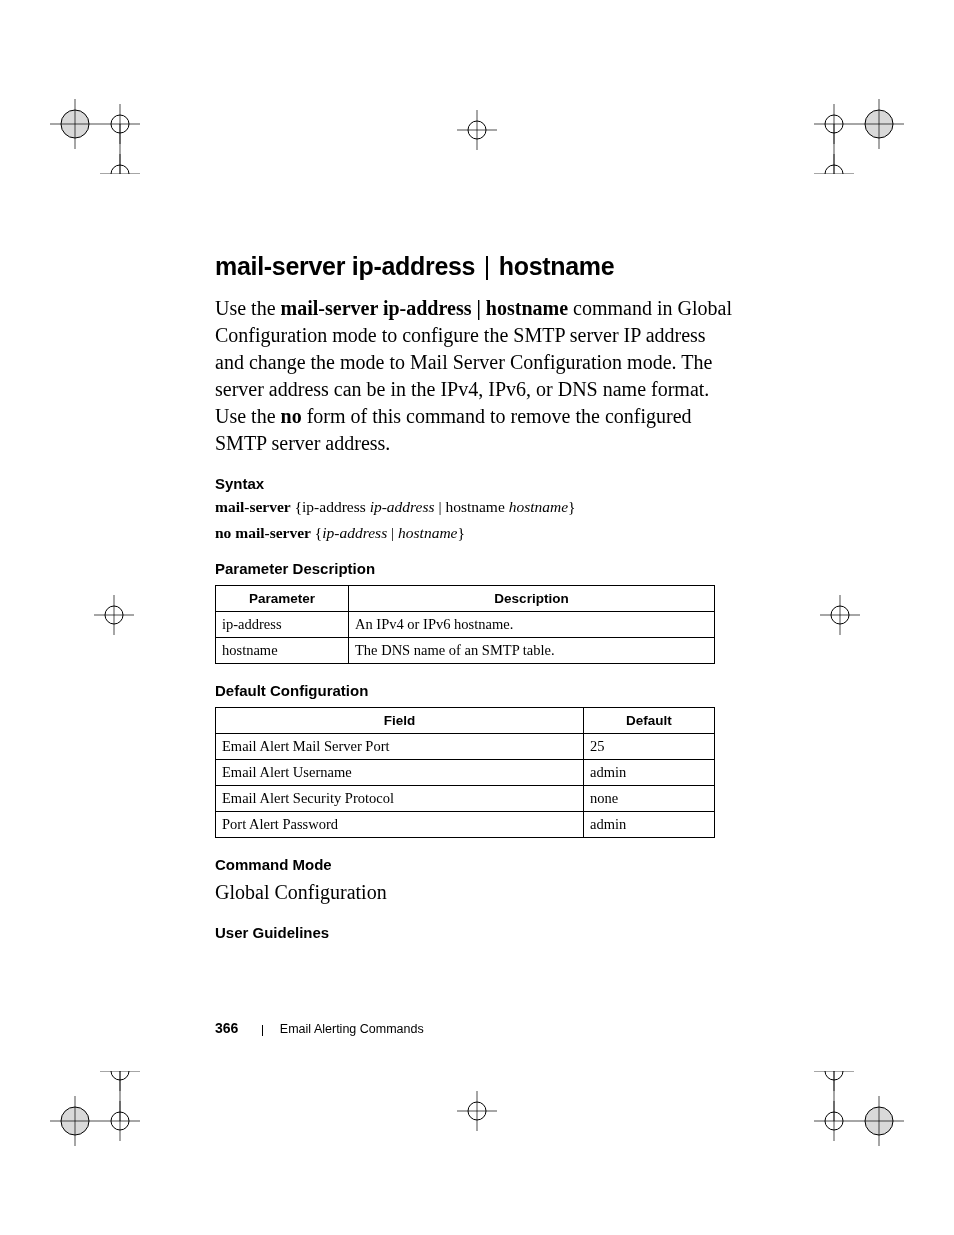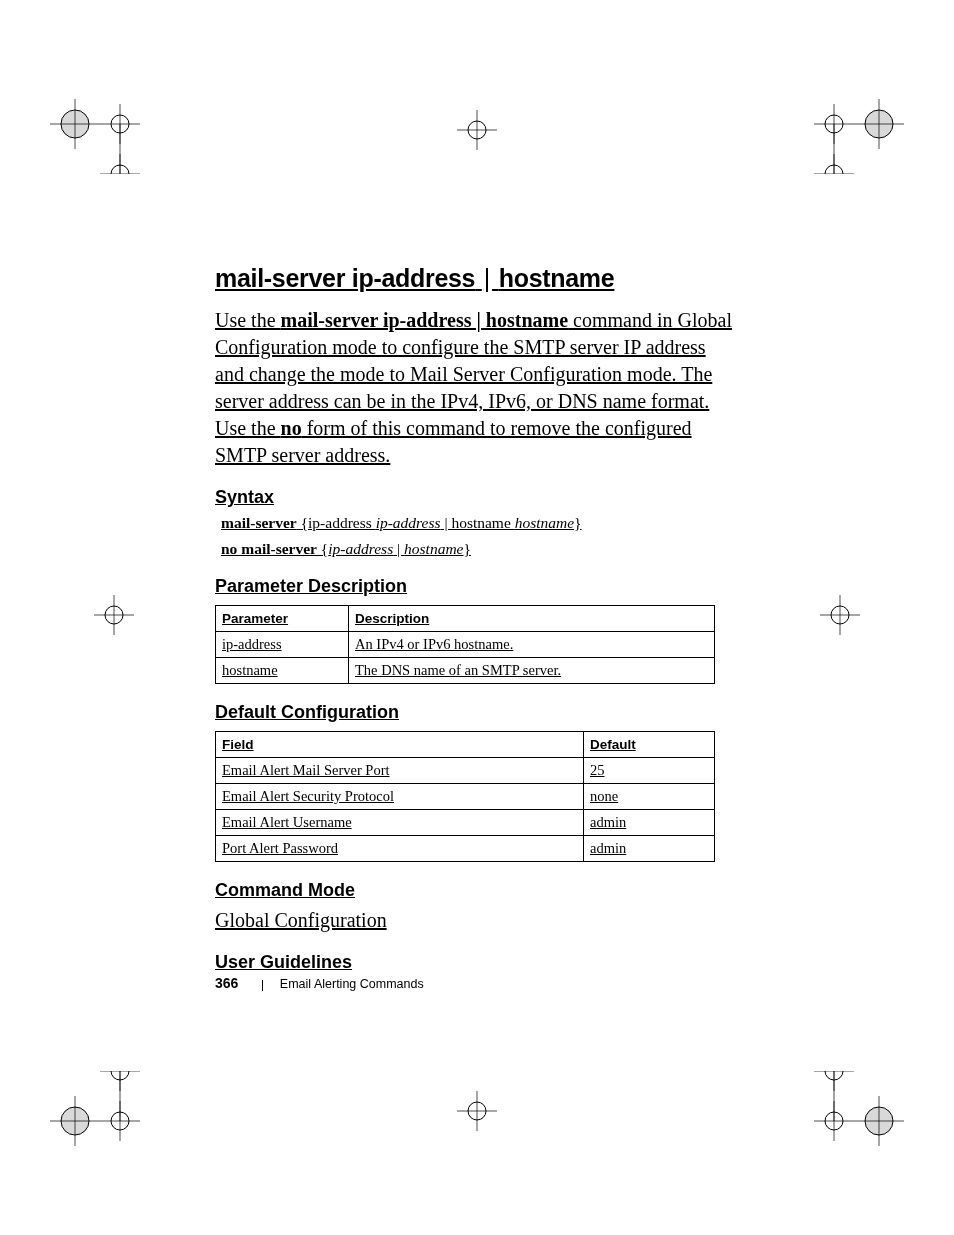--- a/index.html
+++ b/index.html
@@ -8,23 +8,22 @@
     width: 954px;
     height: 1235px;
     background: #fff;
     font-family: Georgia, 'Times New Roman', serif;
     color: #000;
     position: relative;
   }
   .page {
     position: absolute;
     left: 215px;
-    top: 264px;
+    top: 252px;
     width: 520px;
-    text-decoration: underline;
   }
   h1.title {
     font-family: 'Helvetica Neue', Helvetica, Arial, sans-serif;
     font-weight: bold;
     font-size: 25px;
     margin: 0 0 14px 0;
     letter-spacing: -0.3px;
   }
   h1.title .pipe {
     font-weight: normal;
@@ -33,55 +32,55 @@
   p.body {
     font-size: 20px;
     line-height: 1.35;
     margin: 0 0 16px 0;
   }
   .bold { font-weight: bold; }
   .italic { font-style: italic; }
   h2.sect {
     font-family: 'Helvetica Neue', Helvetica, Arial, sans-serif;
     font-weight: bold;
-    font-size: 18px;
+    font-size: 15px;
     margin: 18px 0 6px 0;
   }
   p.syntax-line {
     font-size: 15.5px;
-    margin: 4px 0 8px 6px;
+    margin: 4px 0 8px 0;
   }
   table.ptable {
     border-collapse: collapse;
     width: 500px;
     margin: 8px 0 10px 0;
     font-size: 14.5px;
   }
   table.ptable th {
     font-family: 'Helvetica Neue', Helvetica, Arial, sans-serif;
     font-weight: bold;
     font-size: 13.5px;
-    text-align: left;
+    text-align: center;
     padding: 5px 6px;
     border-top: 1.5px solid #000;
     border-bottom: 1px solid #000;
     border-left: 1px solid #000;
     border-right: 1px solid #000;
   }
   table.ptable td {
     padding: 4px 6px;
     border: 1px solid #000;
   }
   table.ptable tr:last-child td {
     border-bottom: 1.5px solid #000;
   }
   .footer {
     position: absolute;
     left: 215px;
-    top: 975px;
+    top: 1020px;
     font-size: 13px;
   }
   .footer .pgnum {
     font-family: 'Helvetica Neue', Helvetica, Arial, sans-serif;
     font-weight: bold;
     font-size: 14px;
   }
   .footer .fpipe {
     display: inline-block;
     border-left: 1px solid #000;
@@ -141,44 +140,44 @@
         <tr>
       <th class="param-col1">Parameter</th>
       <th>Description</th>
     </tr>
     <tr>
       <td>ip-address</td>
       <td>An IPv4 or IPv6 hostname.</td>
     </tr>
     <tr>
       <td>hostname</td>
-      <td>The DNS name of an SMTP server.</td>
+      <td>The DNS name of an SMTP table.</td>
     </tr>
   </tbody>
     </table>
 
   <h2 class="sect">Default Configuration</h2>
 
   <table class="ptable" style="">
     <tbody>
         <tr>
       <th class="def-col1">Field</th>
       <th>Default</th>
     </tr>
     <tr>
       <td>Email Alert Mail Server Port</td>
       <td>25</td>
     </tr>
     <tr>
+      <td>Email Alert Username</td>
+      <td>admin</td>
+    </tr>
+    <tr>
       <td>Email Alert Security Protocol</td>
       <td>none</td>
-    </tr>
-    <tr>
-      <td>Email Alert Username</td>
-      <td>admin</td>
     </tr>
     <tr>
       <td>Port Alert Password</td>
       <td>admin</td>
     </tr>
   </tbody>
     </table>
 
   <h2 class="sect">Command Mode</h2>
   <p class="body">Global Configuration</p>

